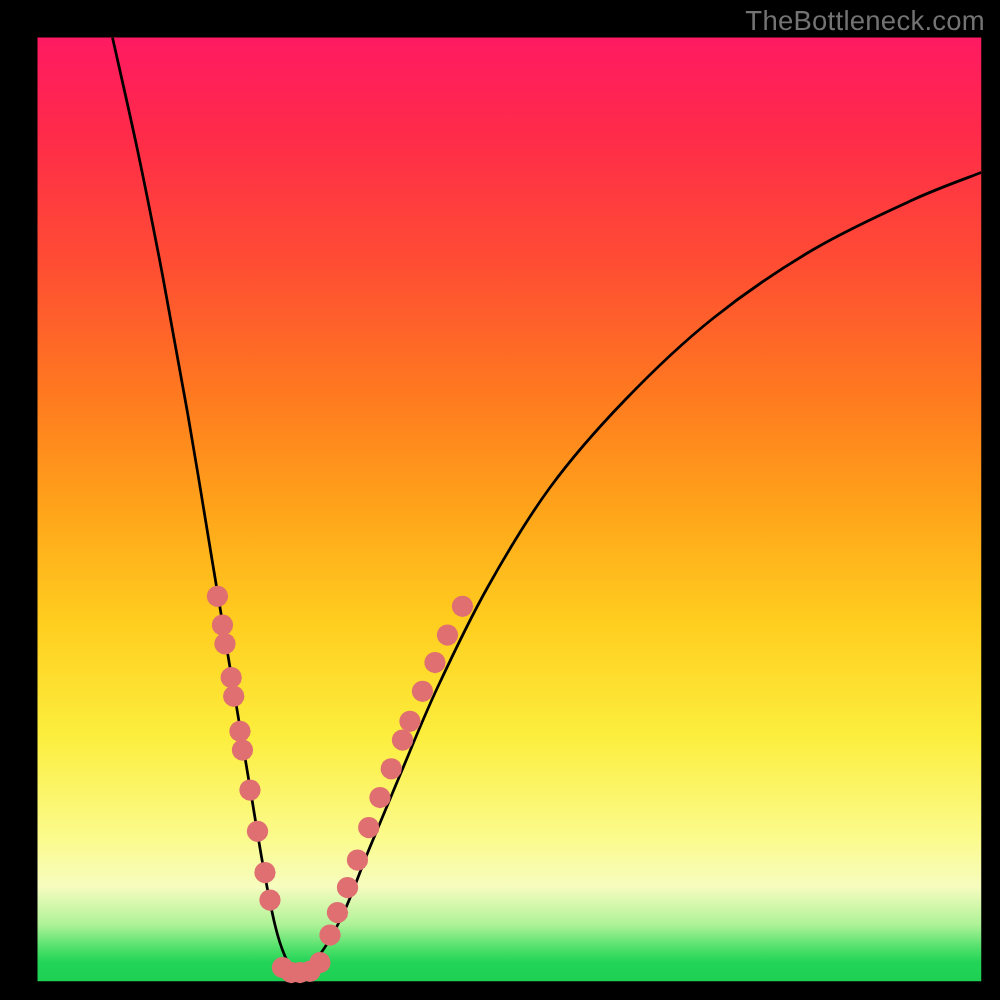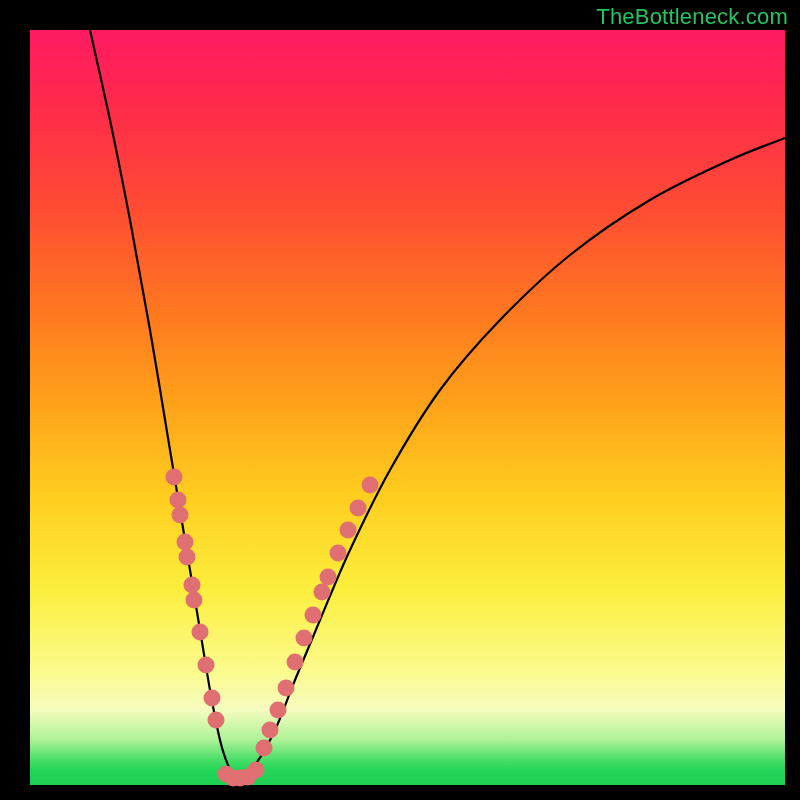--- a/index.html
+++ b/index.html
@@ -37,21 +37,21 @@
       #aef297 94%,
       #4fe06a 96.5%,
       #22d457 98%,
       #1dcf52 100%
     );
   }
   .watermark {
     position: absolute;
     top: 4px;
     right: 12px;
-    color: #22c55e;
+    color: #737373;
     font-size: 22px;
     font-weight: 400;
     letter-spacing: 0.2px;
     user-select: none;
   }
   svg.curve {
     position: absolute;
     left: 0;
     top: 0;
     width: 755px;

